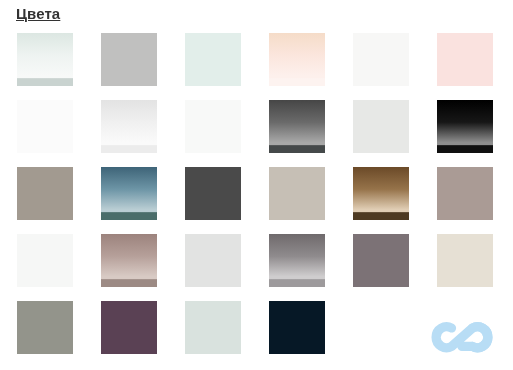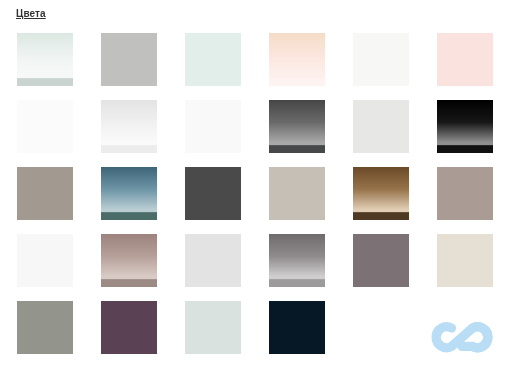--- a/index.html
+++ b/index.html
@@ -17,21 +17,21 @@
   .page {
     position: relative;
     width: 513px;
     height: 370px;
     box-sizing: border-box;
   }
   .page-title {
     position: absolute;
     left: 16px;
     top: 7px;
-    font-size: 10px;
+    font-size: 15px;
     font-weight: bold;
     color: #333333;
     letter-spacing: 0.1px;
     line-height: 14px;
     text-decoration: underline;
   }
   .swatch-grid {
     position: absolute;
     left: 17px;
     top: 33px;

